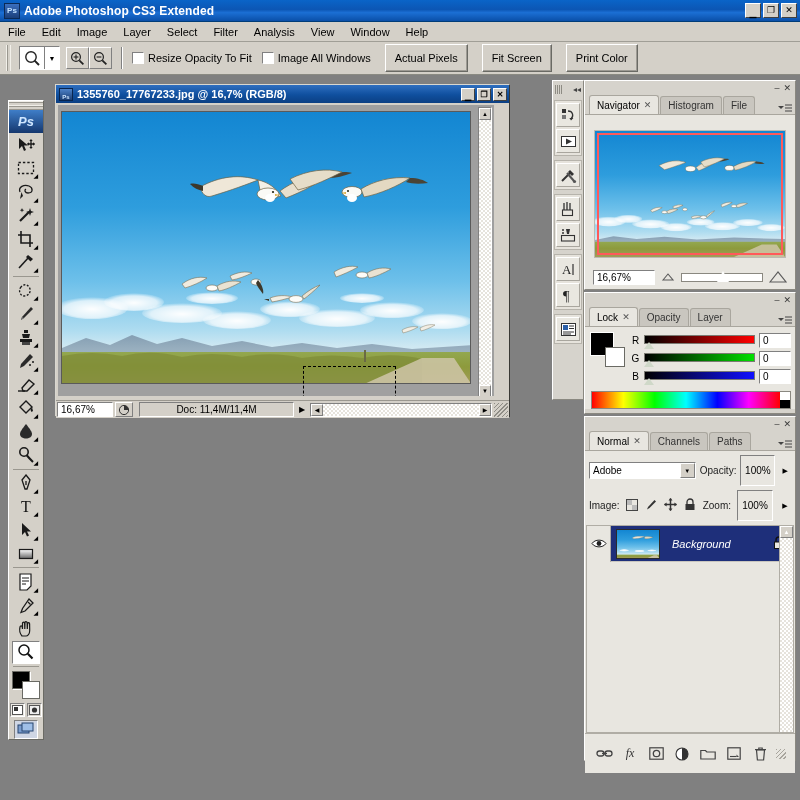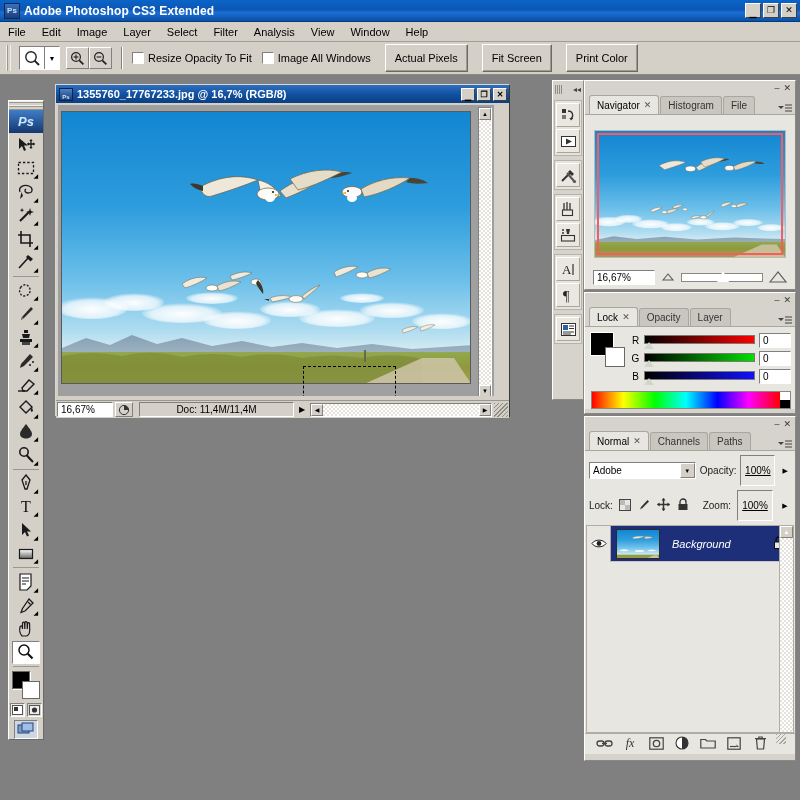--- a/index.html
+++ b/index.html
@@ -282,21 +282,21 @@
     width: 110px; height: 17px; background:#fff; font-size:10px; padding-left:3px;
     border:1px solid; border-color:#808080 #fff #fff #808080; display:flex; align-items:center;
     justify-content: space-between;
   }
   .blendsel .ar { width:15px; height:15px; background:#d4d0c8; display:flex; align-items:center;
                   justify-content:center; font-size:6px; border:1px solid; border-color:#fff #808080 #808080 #fff; }
   .smalllbl { font-size:10px; color:#222; }
   .numfield {
     width: 36px; height: 31px; background:#e8e6e0; font-size:10px;
     border:1px solid; border-color:#808080 #fff #fff #808080;
-    display:flex; align-items:center; justify-content:center;text-decoration:underline;
+    display:flex; align-items:center; justify-content:center;
   }
   .tinyarrow { width: 12px; height:16px; display:flex; align-items:center; justify-content:center; font-size:7px; }
   .lay-row2 { display:flex; align-items:center; gap:6px; padding: 2px 4px 4px 4px; }
   .lockicons { display:flex; gap:7px; align-items:center; }
   .layers-list {
     background: #e8e6e0; border: 1px solid #b0ada5; height: 208px; position: relative; overflow:hidden;
     margin: 0 1px;
   }
   .layer-row {
     display: flex; align-items: center; height: 36px; background: #1e2f7a; color: #fff;
@@ -307,21 +307,21 @@
     border-right: 1px solid #b0ada5;
   }
   .layer-thumb { width: 44px; height: 30px; margin-left: 5px; border: 1px solid #2b2b2b; overflow:hidden; position:relative; }
   .layer-name { margin-left: 12px; font-style: italic; font-size: 11px; }
   .lock-cell { margin-left: auto; margin-right: 8px; }
   .lay-scroll { position:absolute; right:0; top:0; width:14px; height:100%;
     background: repeating-conic-gradient(#e6e3dc 0% 25%, #ffffff 0% 50%) 0 0/4px 4px;
     border-left:1px solid #b0ada5; }
   .lay-scroll .sb-arrow { width:13px; }
   .layers-footer {
-    height: 21px; display:flex; align-items:flex-start; justify-content: space-around;
+    height: 40px; display:flex; align-items:center; justify-content: space-around;
     padding: 0 6px; background:#e8e6e0; border-top:1px solid #b0ada5;
   }
   .lf-btn { width:20px; height:18px; display:flex; align-items:center; justify-content:center; }
 </style>
 </head>
 <body>
 
 <div id="app">
 
   <div class="titlebar">
@@ -991,21 +991,21 @@
           <div class="blendsel">
             <span>Adobe</span>
             <span class="ar">▼</span>
           </div>
           <span class="smalllbl">Opacity:</span>
           <div class="numfield">100%</div>
           <div class="tinyarrow">▶</div>
         </div>
 
         <div class="lay-row2">
-          <span class="smalllbl">Lock:</span>
+          <span class="smalllbl">Image:</span>
           <div class="lockicons">
             <div>
               <svg width="12" height="12" viewBox="0 0 12 12">
                   <rect x="0.5" y="0.5" width="11" height="11" fill="none" stroke="#444"></rect>
                   <rect x="1" y="1" width="5" height="5" fill="#bbb"></rect>
                   <rect x="6" y="6" width="5" height="5" fill="#bbb"></rect>
                 </svg>
             </div>
             <div>
               <svg width="12" height="12" viewBox="0 0 12 12">

